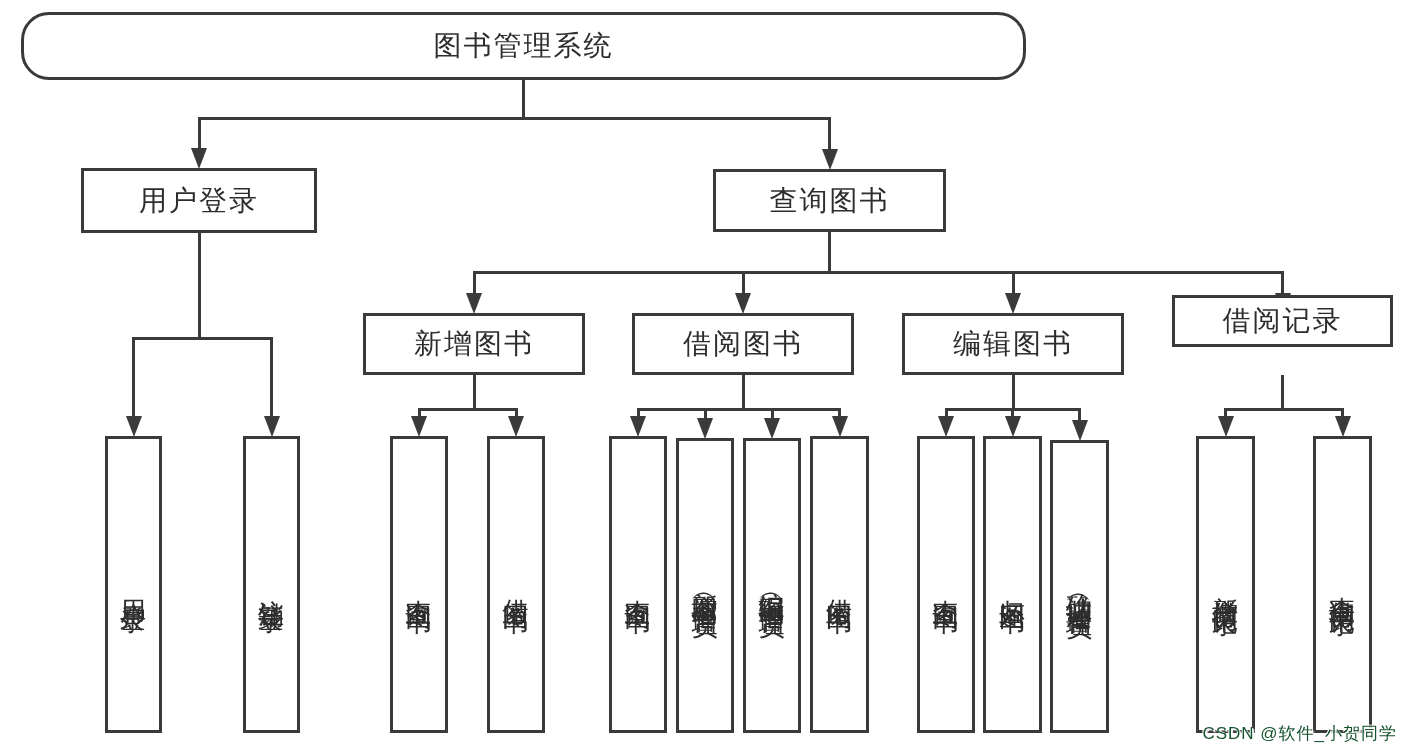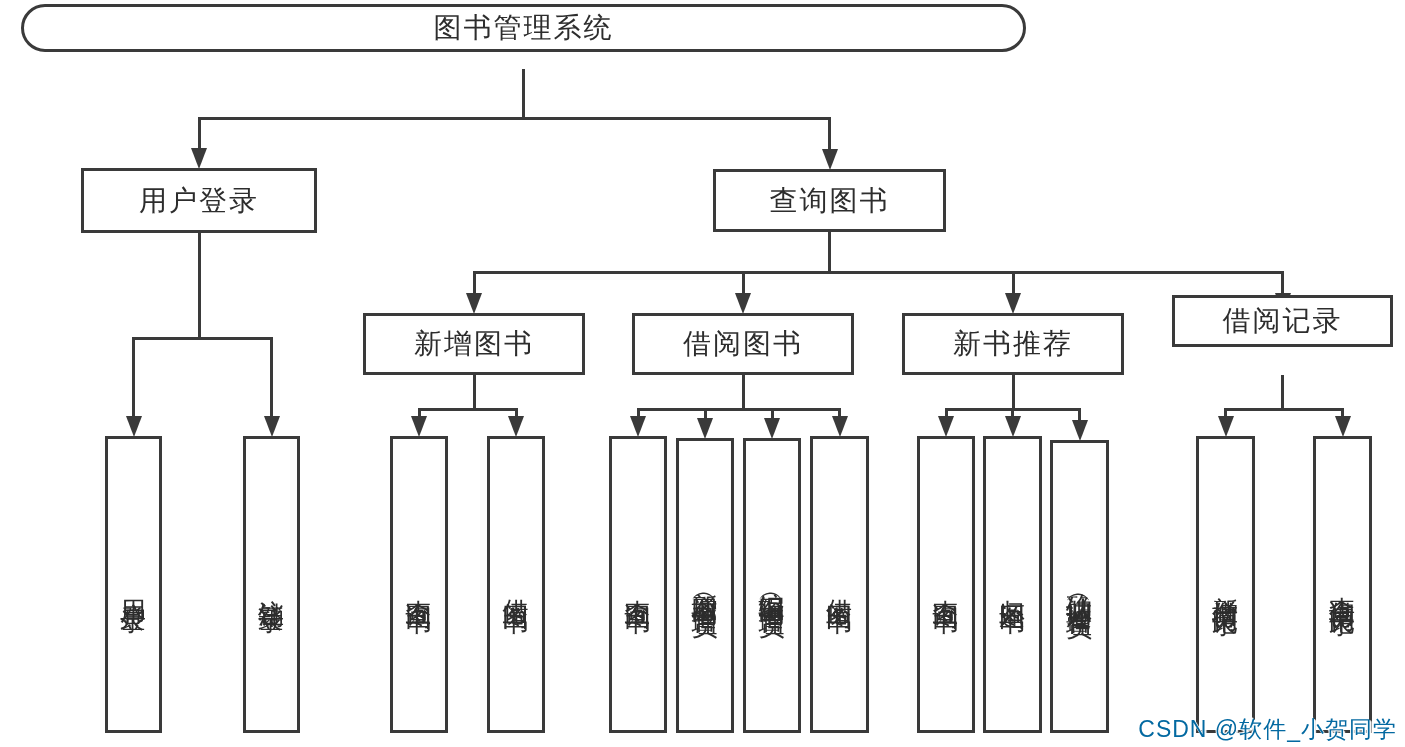--- a/index.html
+++ b/index.html
@@ -44,23 +44,23 @@
     width: 0;
     height: 0;
     border-left: 8px solid transparent;
     border-right: 8px solid transparent;
     border-top: 21px solid #3a3a3a;
   }
   #watermark {
     position: absolute;
     right: 8px;
     bottom: 2px;
-    font-size: 23px;
+    font-size: 17px;
     letter-spacing: 1px;
-    color: #0369a1;
+    color: #14532d;
     text-shadow: 1px 1px 0 #ffffff, 2px 2px 1px #ffffff, -1px -1px 0 #ffffff;
     z-index: 10;
     white-space: nowrap;
   }
 </style>
 </head>
 <body>
 
 <div id="canvas">
   <div id="connectors">
@@ -111,37 +111,37 @@
       <div class="seg" style="left: 1078px; top: 408px; width: 3px; height: 13px;"></div>
       <div class="arrowhead" style="left: 1071.5px; top: 420px;"></div>
       <div class="seg" style="left: 1281px; top: 375px; width: 3px; height: 36px;"></div>
       <div class="seg" style="left: 1224px; top: 408px; width: 120px; height: 3px;"></div>
       <div class="seg" style="left: 1224px; top: 408px; width: 3px; height: 9px;"></div>
       <div class="arrowhead" style="left: 1217.5px; top: 416px;"></div>
       <div class="seg" style="left: 1341px; top: 408px; width: 3px; height: 9px;"></div>
       <div class="arrowhead" style="left: 1334.5px; top: 416px;"></div>
     </div>
   <div id="nodes">
-      <div class="node node-h" style="left: 21px; top: 4px; width: 1005px; height: 48px; border-radius: 28px;">
+      <div class="node node-h" style="left: 21px; top: 12px; width: 1005px; height: 68px; border-radius: 28px;">
         <span class="label">图书管理系统</span>
       </div>
       <div class="node node-h" style="left: 81px; top: 168px; width: 236px; height: 65px;">
         <span class="label">用户登录</span>
       </div>
       <div class="node node-h" style="left: 713px; top: 169px; width: 233px; height: 63px;">
         <span class="label">查询图书</span>
       </div>
       <div class="node node-h" style="left: 363px; top: 313px; width: 222px; height: 62px;">
         <span class="label">新增图书</span>
       </div>
       <div class="node node-h" style="left: 632px; top: 313px; width: 222px; height: 62px;">
         <span class="label">借阅图书</span>
       </div>
       <div class="node node-h" style="left: 902px; top: 313px; width: 222px; height: 62px;">
-        <span class="label">新书推荐</span>
+        <span class="label">编辑图书</span>
       </div>
       <div class="node node-h" style="left: 1172px; top: 295px; width: 221px; height: 52px;">
         <span class="label">借阅记录</span>
       </div>
       <div class="node node-v" style="left: 105px; top: 436px; width: 57px; height: 297px;">
         <span class="label">用户登录</span>
       </div>
       <div class="node node-v" style="left: 243px; top: 436px; width: 57px; height: 297px;">
         <span class="label">注销登录</span>
       </div>

